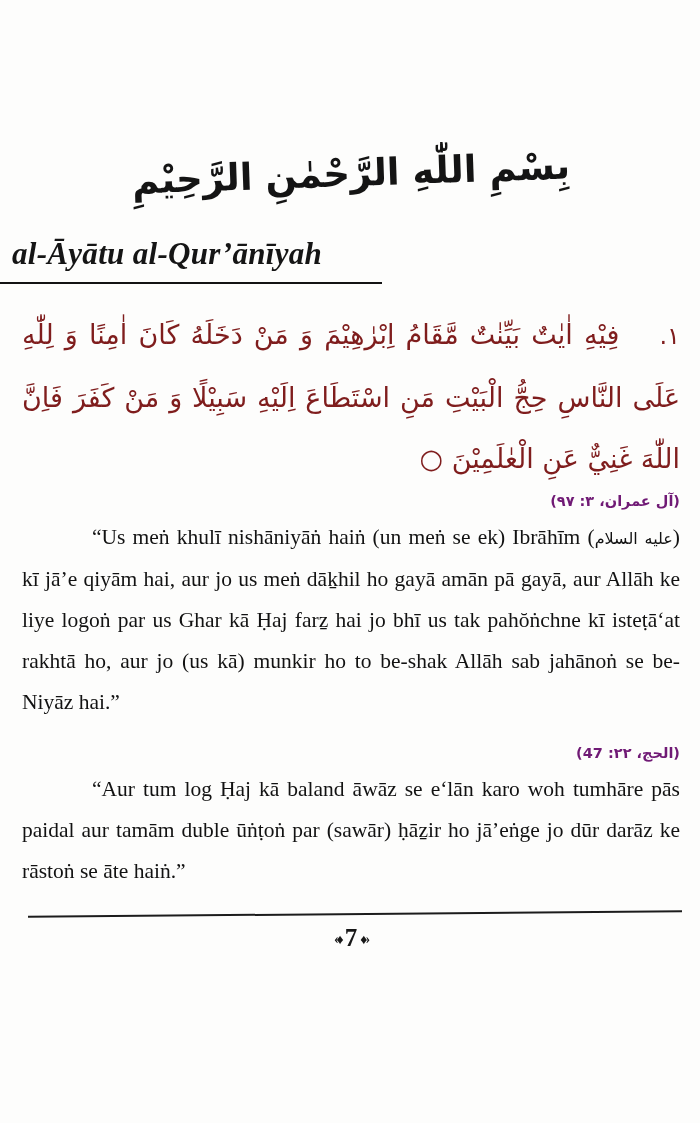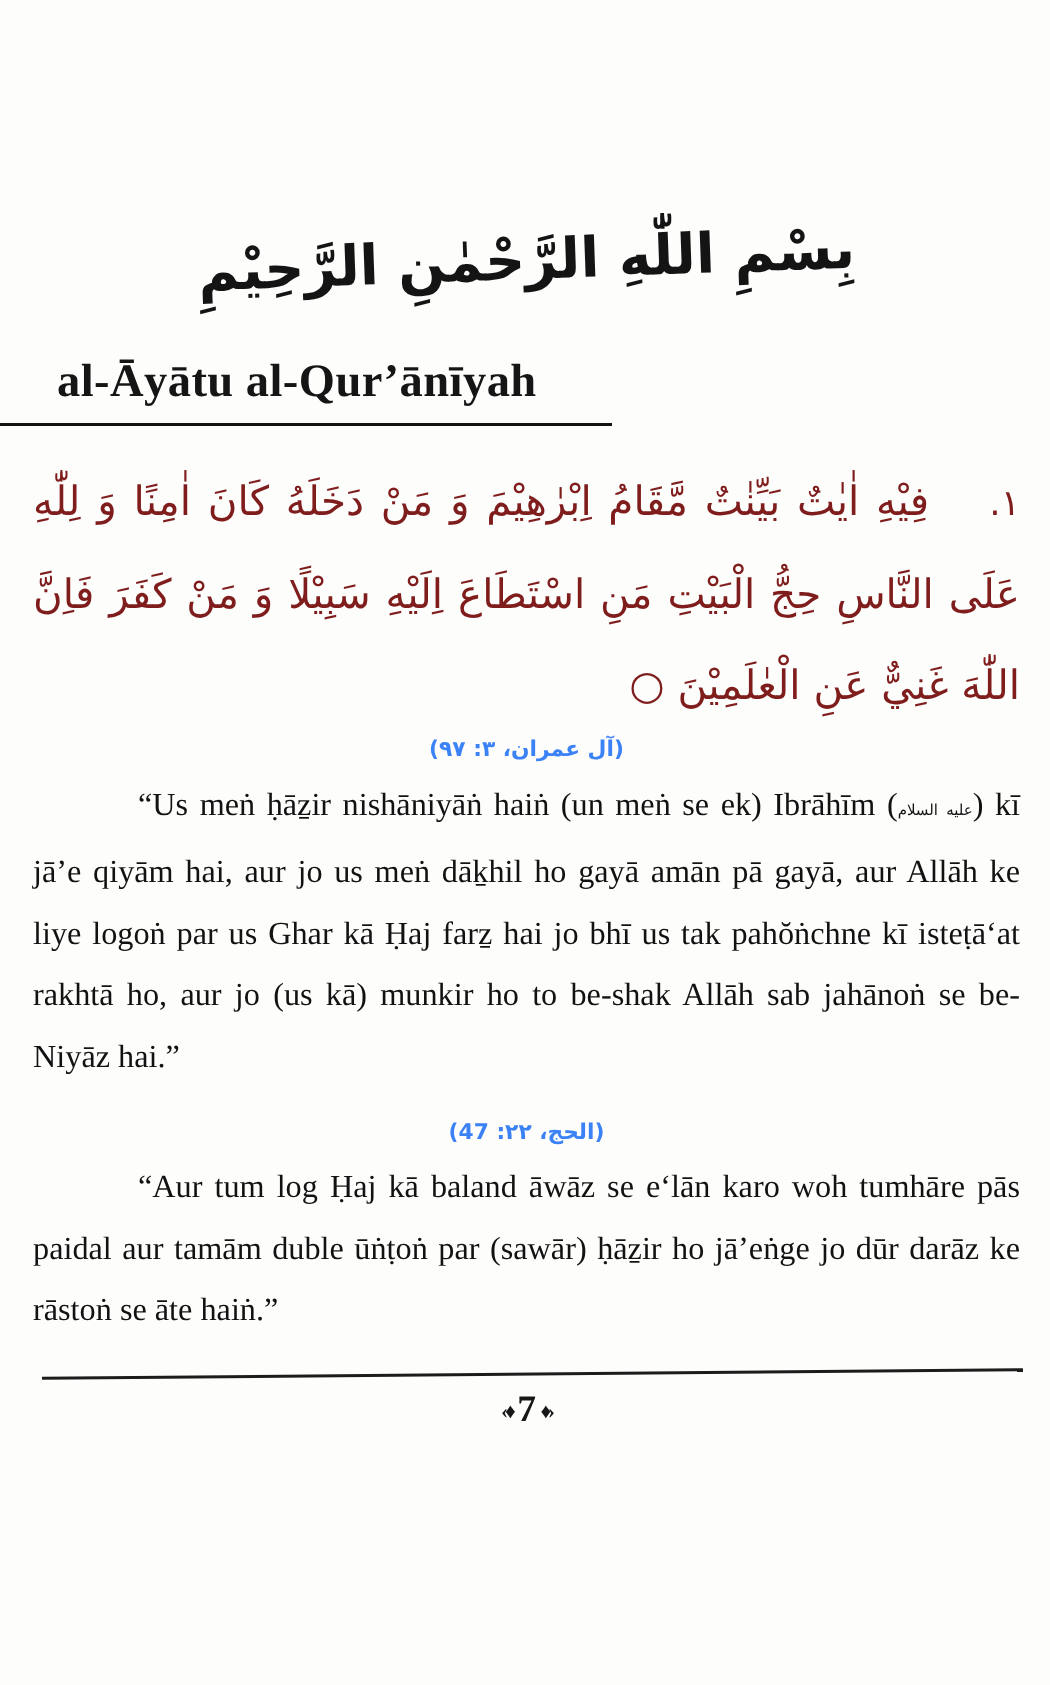--- a/index.html
+++ b/index.html
@@ -18,23 +18,24 @@
     font-size: 37px;
     font-weight: bold;
     height: 88px;
     line-height: 88px;
     transform: rotate(-2deg);
     color: #141414;
   }
 
   .heading-wrap {
     margin: 18px 0 0 -22px;
-    padding: 0 0 10px 38px;
+    padding: 0 0 10px 12px;
     width: 370px;
     border-bottom: 2.5px solid #131313;
+    font-style: italic;
   }
   .heading {
     font-size: 31px;
     font-weight: bold;
     letter-spacing: 0.3px;
     white-space: nowrap;
   }
 
   .verse {
     direction: rtl;
@@ -43,39 +44,39 @@
     font-size: 27px;
     line-height: 61px;
     margin-top: 20px;
     color: #7f1d1d;
   }
   .vnum { font-size: 24px; }
   .vgap { display: inline-block; width: 40px; }
 
   .ref {
     direction: rtl;
-    text-align: center;
+    text-align: right;
     font-family: "DejaVu Sans", sans-serif;
     font-size: 14.5px;
     font-weight: bold;
     margin-top: 4px;
-    color: #3b82f6;
+    color: #701a75;
   }
 
   .para {
     font-size: 21.5px;
     line-height: 41px;
     text-align: justify;
     text-indent: 70px;
     margin-top: 8px;
     color: #121212;
   }
   .honorific {
     font-family: "DejaVu Sans", sans-serif;
-    font-size: 10px;
+    font-size: 16px;
     letter-spacing: -1px;
   }
 
   .footer-rule {
     margin: 14px 0 0 6px;
     width: 654px;
     border-top: 2px solid #1c1c1c;
     transform: rotate(-0.5deg);
   }
   .pagerow {
@@ -103,21 +104,21 @@
   <div class="heading-wrap">
     <span class="heading">al-Āyātu al-Qur’ānīyah</span>
   </div>
 
   <div class="verse">
     <span class="vnum">١.</span><span class="vgap"></span><span>فِيْهِ اٰيٰتٌ بَيِّنٰتٌ مَّقَامُ اِبْرٰهِيْمَ وَ مَنْ دَخَلَهُ كَانَ اٰمِنًا وَ لِلّٰهِ عَلَى النَّاسِ حِجُّ الْبَيْتِ مَنِ اسْتَطَاعَ اِلَيْهِ سَبِيْلًا وَ مَنْ كَفَرَ فَاِنَّ اللّٰهَ غَنِيٌّ عَنِ الْعٰلَمِيْنَ ○</span>
   </div>
 
   <div class="ref">(آل عمران، ٣: ٩٧)</div>
 
-  <p class="para"><span>“Us meṅ ḥāẕir nishāniyāṅ haiṅ (un meṅ se ek) Ibrāhīm (</span><span class="honorific">عليه السلام</span><span>) kī jā’e qiyām hai, aur jo us meṅ dāḵhil ho gayā amān pā gayā, aur Allāh ke liye logoṅ par us Ghar kā Ḥaj farẕ hai jo bhī us tak pahŏṅchne kī isteṭā‘at rakhtā ho, aur jo (us kā) munkir ho to be-shak Allāh sab jahānoṅ se be-Niyāz hai.”</span></p>
+  <p class="para"><span>“Us meṅ khulī nishāniyāṅ haiṅ (un meṅ se ek) Ibrāhīm (</span><span class="honorific">عليه السلام</span><span>) kī jā’e qiyām hai, aur jo us meṅ dāḵhil ho gayā amān pā gayā, aur Allāh ke liye logoṅ par us Ghar kā Ḥaj farẕ hai jo bhī us tak pahŏṅchne kī isteṭā‘at rakhtā ho, aur jo (us kā) munkir ho to be-shak Allāh sab jahānoṅ se be-Niyāz hai.”</span></p>
 
 
   <div class="ref">(الحج، ٢٢: 47)</div>
 
   <p class="para">“Aur tum log Ḥaj kā baland āwāz se e‘lān karo woh tumhāre pās paidal aur tamām duble ūṅṭoṅ par (sawār) ḥāẕir ho jā’eṅge jo dūr darāz ke rāstoṅ se āte haiṅ.”</p>
 
   <div class="footer-rule"></div>
 
   <div class="pagerow">
     <span class="orn">‹♦</span><span>7</span><span class="orn">♦›</span>

